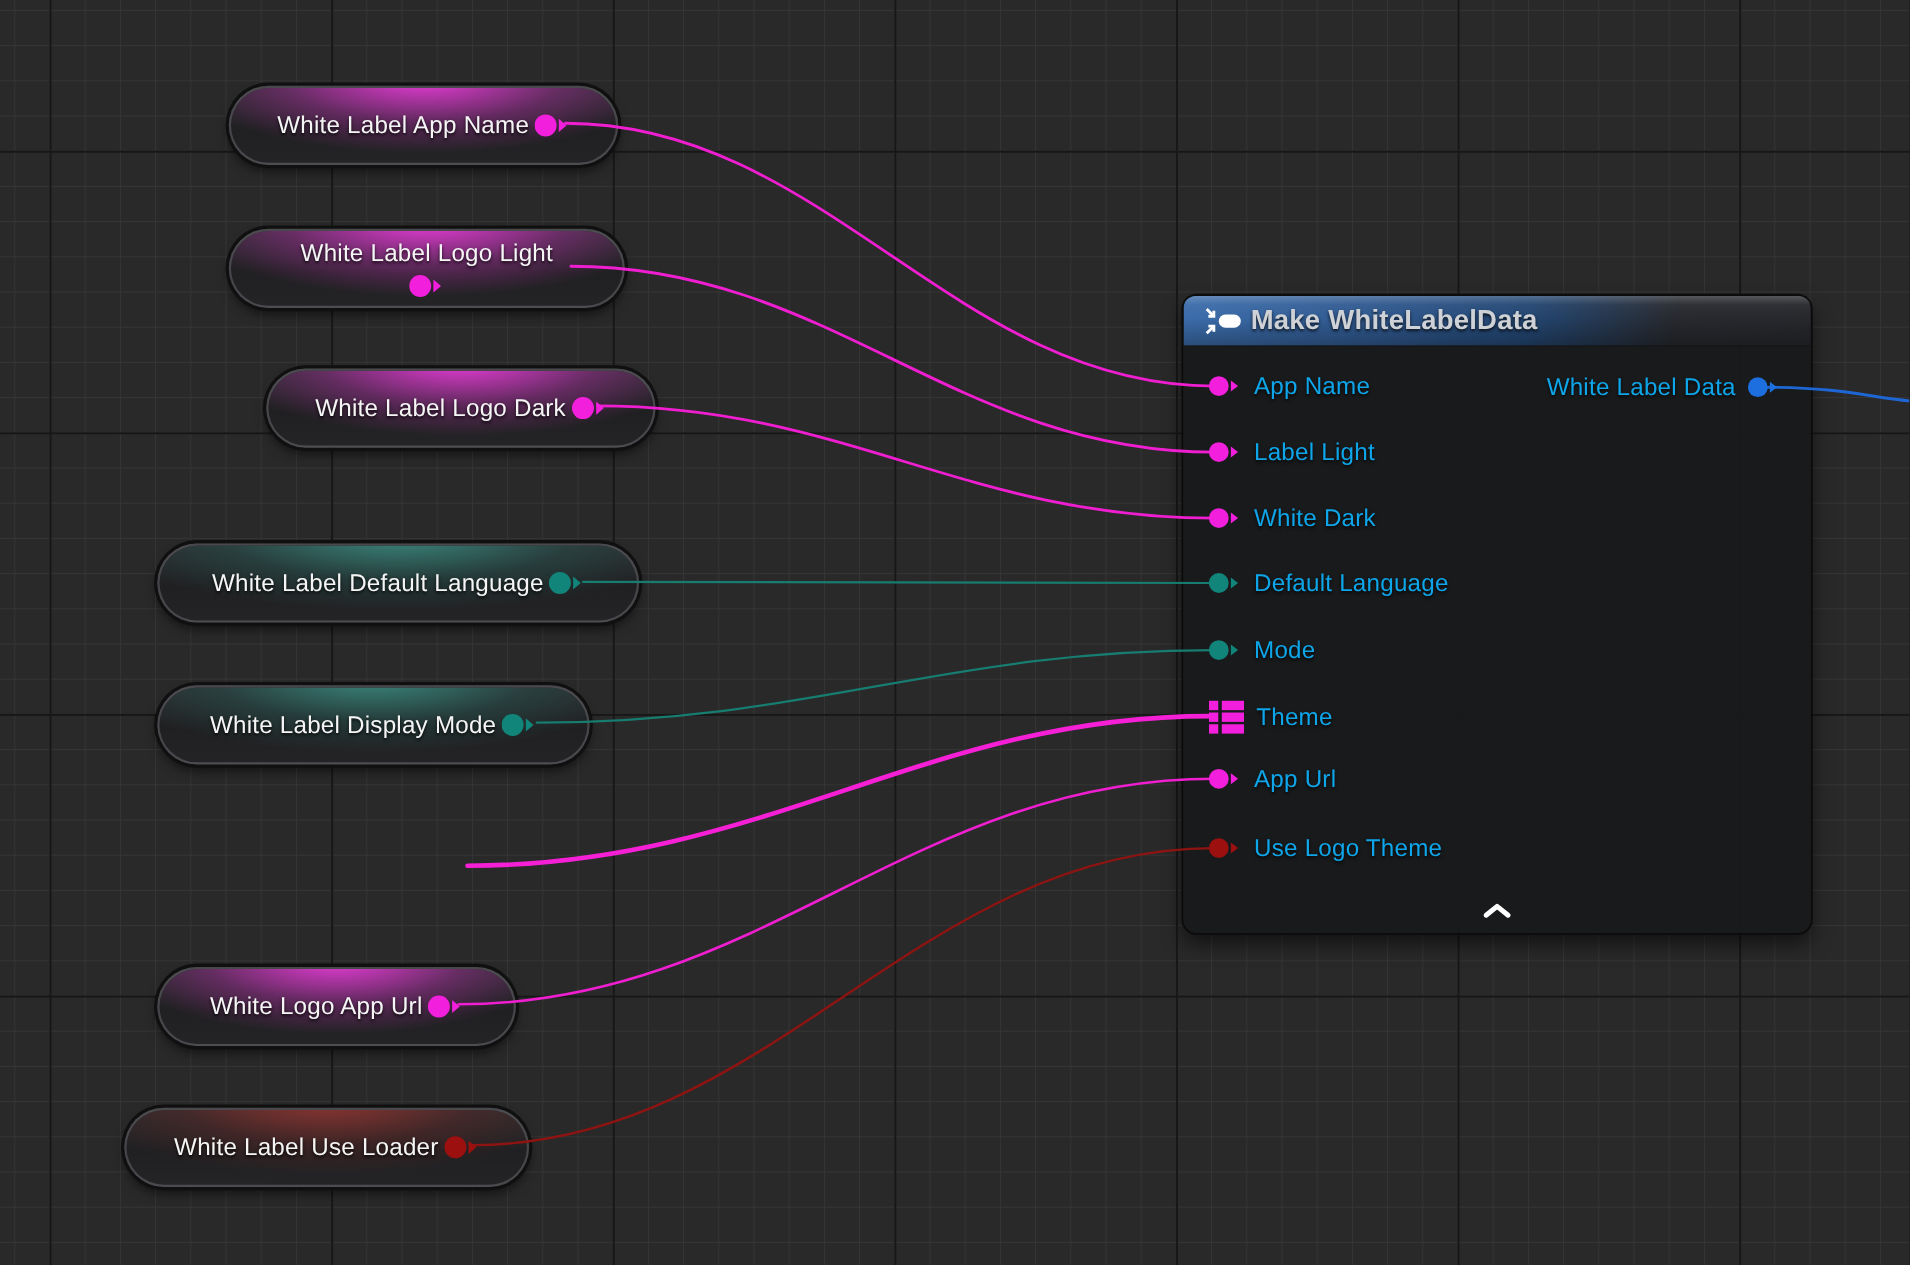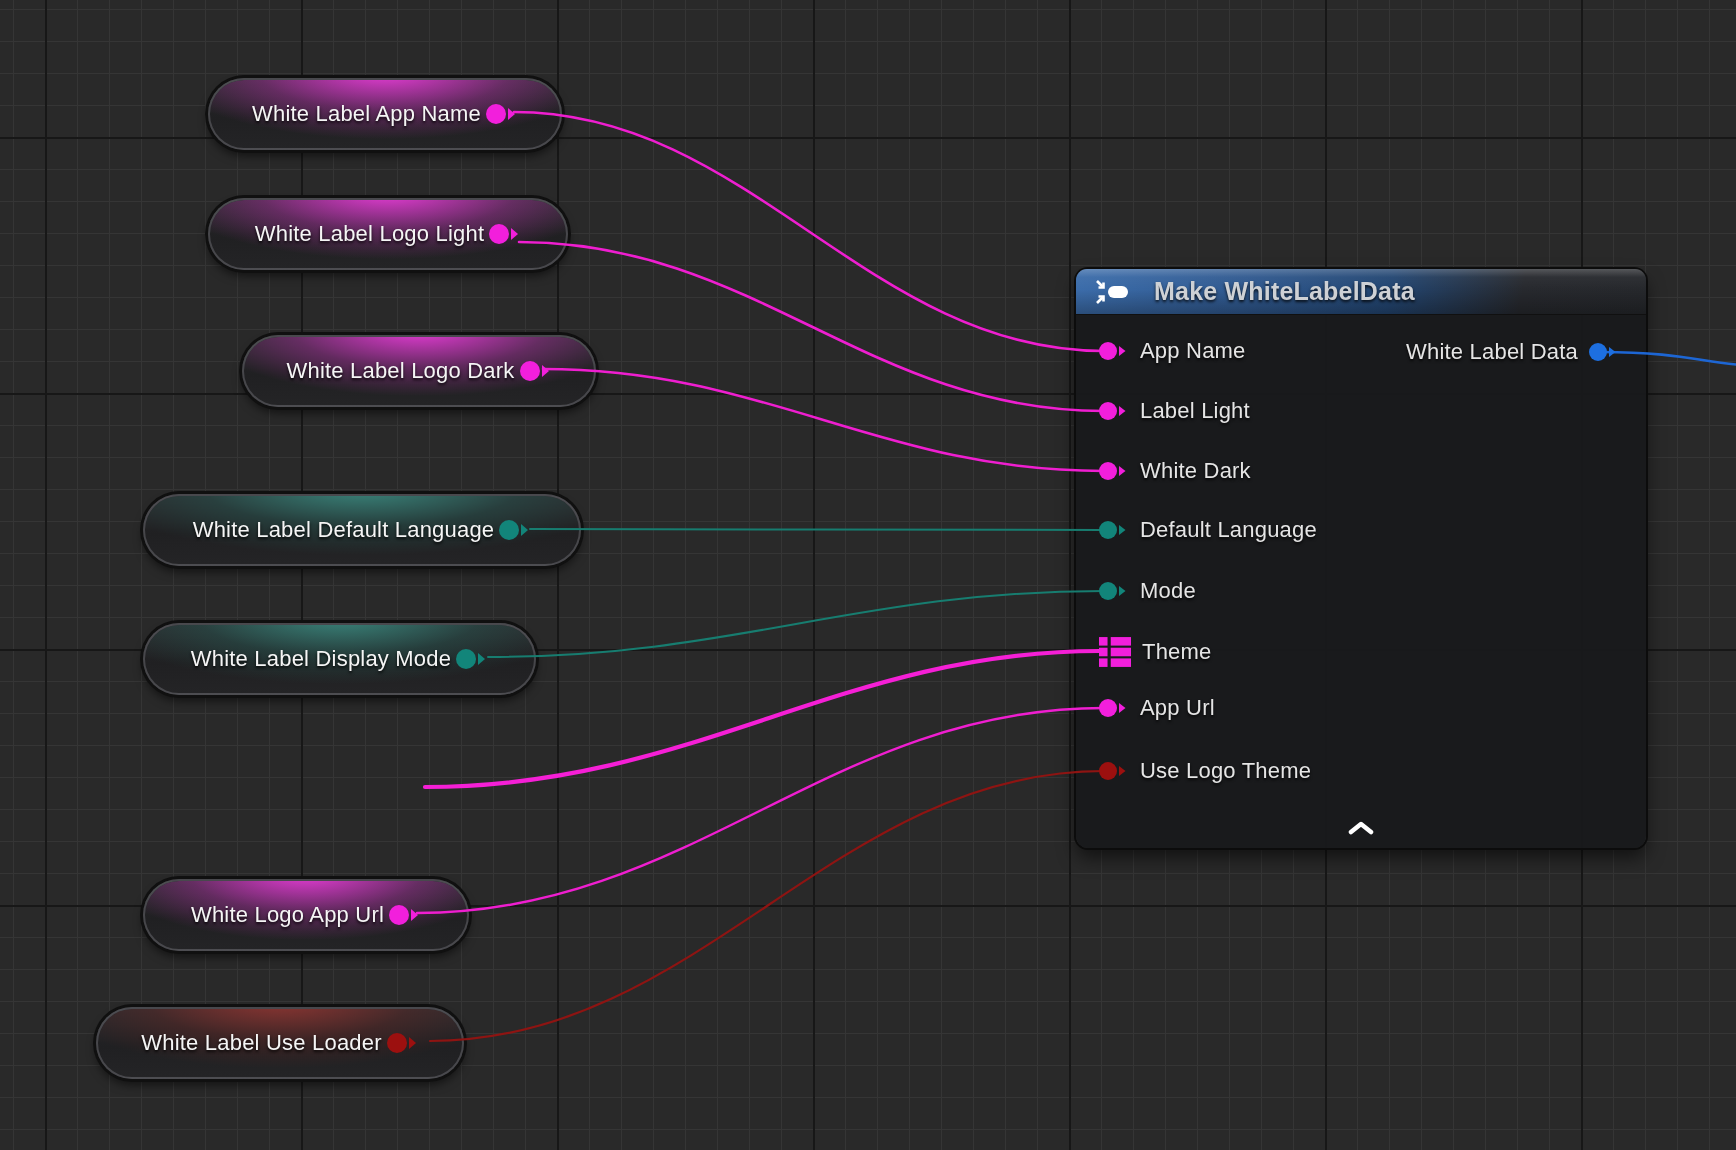--- a/index.html
+++ b/index.html
@@ -29,27 +29,27 @@
     content:"";position:absolute;inset:0;border-radius:999px;pointer-events:none;
   }
   .t-magenta::before{background:radial-gradient(95% 150% at 50% -12%, rgba(242,60,225,0.95) 0%, rgba(190,50,178,0.40) 38%, rgba(0,0,0,0) 66%);}
   .t-teal::before{background:radial-gradient(95% 150% at 50% -12%, rgba(60,150,138,0.85) 0%, rgba(40,105,96,0.35) 38%, rgba(0,0,0,0) 66%);}
   .t-red::before{background:radial-gradient(95% 150% at 50% -12%, rgba(165,55,50,0.8) 0%, rgba(120,40,36,0.32) 38%, rgba(0,0,0,0) 66%);}
   .vlabel{
     position:relative;color:#f5f5f5;font-size:22px;letter-spacing:0.2px;
     text-shadow:0 2px 3px rgba(0,0,0,0.85);white-space:nowrap;
   }
   .vn1{left:208px;top:78px;width:350px;}
-  .vn2{left:208px;top:198px;width:356px;}
+  .vn2{left:208px;top:208px;width:356px;flex-direction:column;}
   .vn3{left:242px;top:335px;width:350px;}
   .vn4{left:143px;top:494px;width:434px;}
   .vn5{left:143px;top:623px;width:389px;}
   .vn6{left:143px;top:753px;width:320px;}
   .vn7{left:143px;top:879px;width:322px;}
-  .vn8{left:96px;top:1007px;width:364px;}
+  .vn8{left:113px;top:1007px;width:364px;}
 
   
   .pin{position:relative;z-index:10;flex:0 0 auto;}
   .f-magenta{fill:#f21fdc;}
   .f-teal{fill:#12857a;}
   .f-red{fill:#9c100f;}
   .f-blue{fill:#1d6fe0;}
 
   
   .mnode{
@@ -57,34 +57,34 @@
     background:rgba(25,26,28,0.97);
     border-radius:12px;
     box-shadow:0 0 0 2px #0c0c0c, 0 10px 18px rgba(0,0,0,0.55);
   }
   .mheader{
     position:absolute;left:0;top:0;right:0;height:46px;
     border-radius:11px 11px 0 0;
     background:
       linear-gradient(180deg, rgba(255,255,255,0.22) 0%, rgba(255,255,255,0.04) 18%, rgba(0,0,0,0.0) 45%, rgba(0,0,0,0.28) 100%),
       linear-gradient(100deg, #3c6dab 0%, #30598f 30%, #234672 55%, #27292e 78%, #26282c 100%);
-    display:flex;align-items:center;gap:24px;padding-left:18px;box-sizing:border-box;
+    display:flex;align-items:center;gap:7px;padding-left:18px;box-sizing:border-box;
     border-bottom:1px solid #101010;
   }
   .mtitle{
     color:#ced1d5;font-size:25px;font-weight:bold;letter-spacing:0.2px;
     text-shadow:0 2px 3px rgba(0,0,0,0.8);white-space:nowrap;
   }
   .mrow{
     position:absolute;left:0;height:34px;display:flex;align-items:center;gap:11px;
     padding-left:23px;
   }
   .mrow.out{left:auto;right:0;padding-left:0;padding-right:27px;}
   .mlabel{
-    color:#e5e5e5;font-size:22px;letter-spacing:0.2px;white-space:nowrap;
+    color:#0ea5e9;font-size:22px;letter-spacing:0.2px;white-space:nowrap;
     text-shadow:0 2px 3px rgba(0,0,0,0.8);
   }
   .collapse-btn{
     position:absolute;left:50%;transform:translateX(-50%);bottom:8px;
     width:44px;height:24px;display:flex;align-items:center;justify-content:center;
     background:transparent;border:none;cursor:pointer;padding:0;
   }
 
   
   .wires{position:absolute;left:0;top:0;pointer-events:none;}

